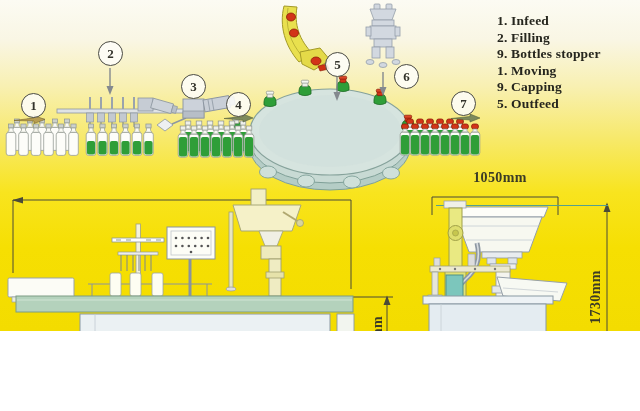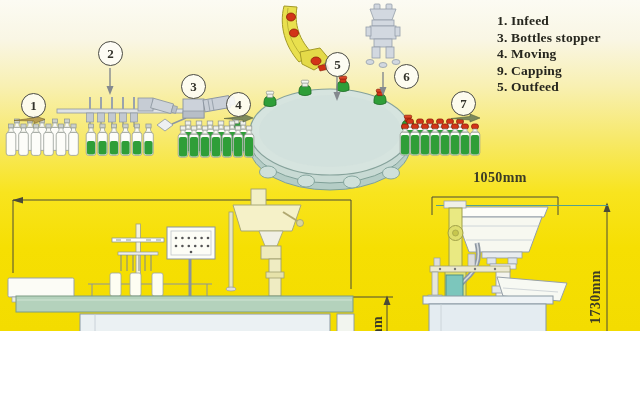--- a/index.html
+++ b/index.html
@@ -399,22 +399,23 @@
           <line x1="518" y1="374" x2="521" y2="387"></line>
       <circle cx="513" cy="386" r="4.8" fill="#e6ecef"></circle>
           <circle cx="513" cy="386" r="1.2" fill="#8a99a3" stroke="none"></circle>
       <polygon points="522,374 530,374 536,389 526,389" fill="#dde5ea" stroke-width="0.8"></polygon>
     </g>
   </g>
 </svg>
 
 <div class="legend">
   <div>1. Infeed</div>
-  <div>3. Bottles stopper</div>
-  <div>4. Moving</div>
+  <div>2. Filling</div>
+  <div>9. Bottles stopper</div>
+  <div>1. Moving</div>
   <div>9. Capping</div>
   <div>5. Outfeed</div>
 </div>
 
 <div class="station" style="left:21px;top:93px">1</div>
 <div class="station" style="left:98px;top:41px">2</div>
 <div class="station" style="left:181px;top:74px">3</div>
 <div class="station" style="left:226px;top:92px">4</div>
 <div class="station" style="left:325px;top:52px">5</div>
 <div class="station" style="left:394px;top:64px">6</div>

